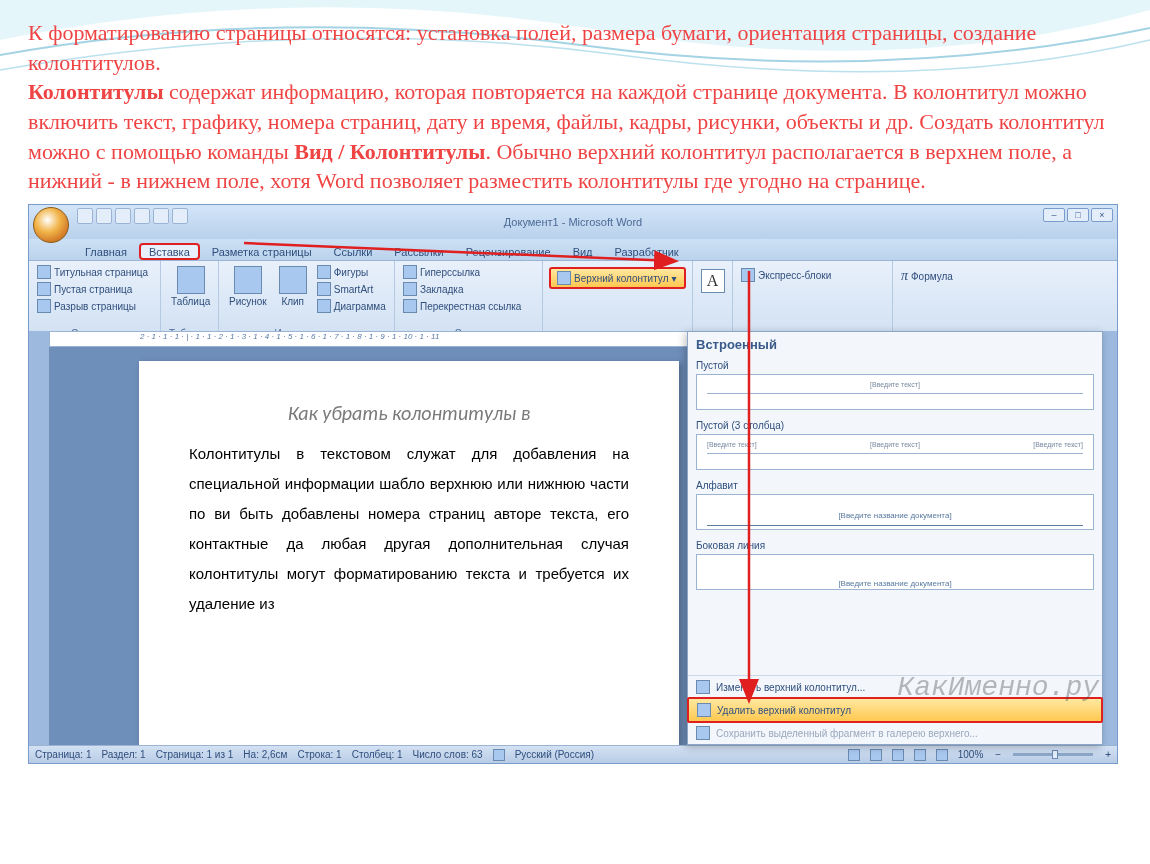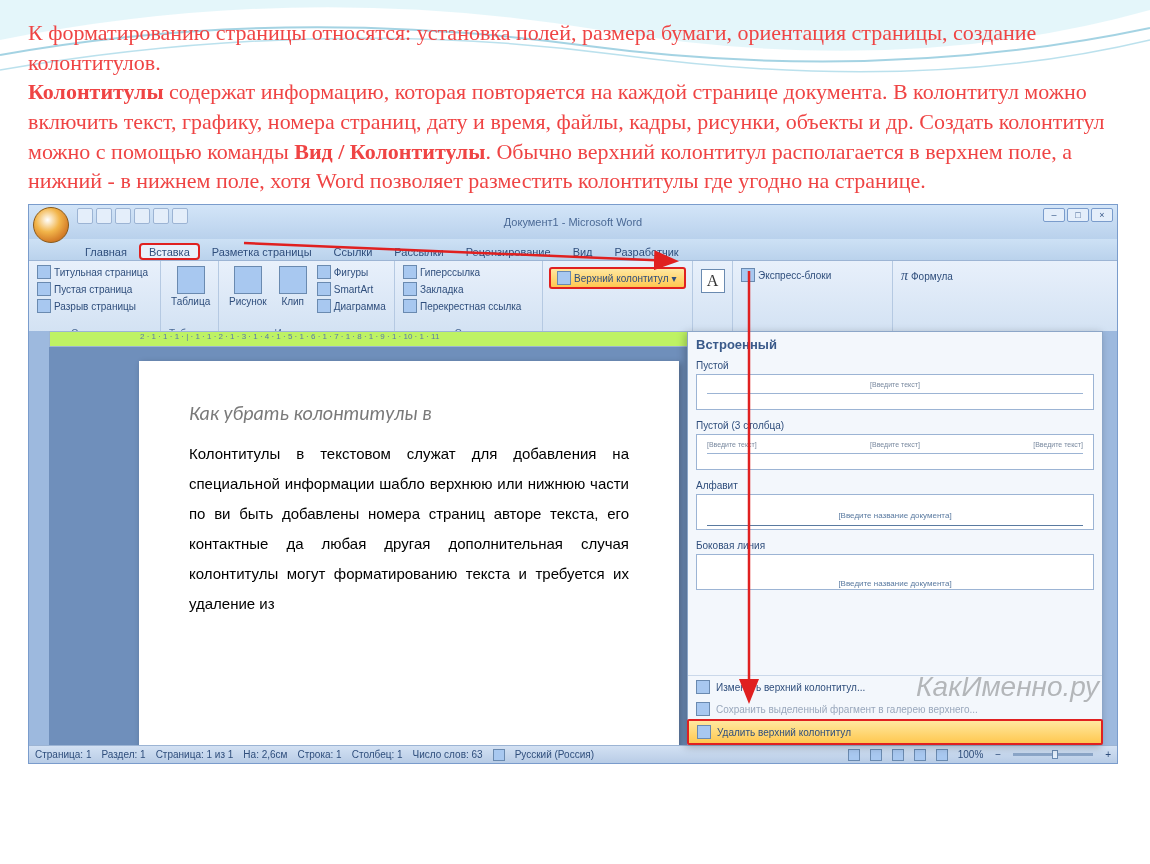--- a/index.html
+++ b/index.html
@@ -37,45 +37,45 @@
   .btn-big { display: flex; flex-direction: column; align-items: center; gap: 2px; font-size: 10px; color: #2f4e7c; padding: 2px 4px; cursor: pointer; }
   .ico { width: 14px; height: 14px; background: #a8c8f0; border: 1px solid #6a8ab0; display: inline-block; }
   .ico-lg { width: 28px; height: 28px; background: #a8c8f0; border: 1px solid #6a8ab0; }
   .highlighted-btn { border: 2px solid #e02020; background: linear-gradient(#ffe8a0,#ffc850); border-radius: 3px; padding: 2px 6px; }
   
   
   .arrow-svg { position: absolute; left: 0; top: 0; width: 1090px; height: 560px; z-index: 20; pointer-events: none; }
   
   
   .doc-wrap { position: absolute; top: 126px; left: 0; right: 0; bottom: 18px; background: #9db9de; }
-  .ruler-h { position: absolute; top: 0; left: 20px; right: 14px; height: 16px; background: #bef264; border: 1px solid #9cb4d4; font-size: 8px; color: #5a7aa8; }
+  .ruler-h { position: absolute; top: 0; left: 20px; right: 14px; height: 16px; background: #ffffff; border: 1px solid #9cb4d4; font-size: 8px; color: #5a7aa8; font-style: italic; }
   .ruler-v { position: absolute; top: 16px; left: 0; width: 20px; bottom: 0; background: #9db9de; }
   .doc-viewport { position: absolute; top: 16px; left: 20px; right: 14px; bottom: 0; background: #6f8fbb; overflow: hidden; }
   .page { position: absolute; top: 14px; left: 90px; width: 540px; height: 700px; background: #fff; box-shadow: 2px 2px 6px rgba(0,0,0,0.3); padding: 40px 50px; }
-  .page-heading { font-family: Calibri, Arial, sans-serif; font-size: 20px; font-style: italic; color: #7a7a7a; margin-bottom: 14px; }
+  .page-heading { font-family: Calibri, Arial, sans-serif; font-size: 20px; font-style: italic; color: #7a7a7a; margin-bottom: 14px; text-align: center; }
   .page-body { font-family: Verdana, Arial, sans-serif; font-size: 15px; line-height: 2.0; text-align: justify; color: #000; }
   
   
   .dropdown { position: absolute; top: 0; right: 14px; width: 416px; bottom: 0; background: #f3f7fc; border: 1px solid #8ca6c8; z-index: 10; box-shadow: -2px 2px 8px rgba(0,0,0,0.25); }
   .dd-head { padding: 5px 8px; font-weight: bold; font-size: 13px; color: #3a5a8a; background: #f3f7fc; }
   .dd-scroll { position: absolute; top: 22px; left: 0; right: 0; bottom: 62px; overflow: hidden; padding: 0 8px; }
   .dd-item-label { font-size: 10px; color: #2f4e7c; padding: 6px 0 3px; }
   .dd-preview { border: 1px solid #9cb4d4; background: #fff; height: 36px; position: relative; margin-bottom: 4px; }
   .dd-preview .ph1 { position: absolute; top: 6px; left: 50%; transform: translateX(-50%); font-size: 7px; color: #7a8aa0; }
   .dd-preview .line { position: absolute; top: 18px; left: 10px; right: 10px; height: 1px; background: #9cb4d4; }
   .dd-preview.three .ph { font-size: 7px; color: #7a8aa0; position: absolute; top: 6px; }
   .dd-preview.alpha .ph-center { position: absolute; top: 16px; left: 50%; transform: translateX(-50%); font-size: 8px; color: #5a7aa0; }
   .dd-preview.alpha .uline { position: absolute; top: 30px; left: 10px; right: 10px; height: 1px; background: #5a7aa0; }
   .dd-preview.side .ph-center { position: absolute; top: 24px; left: 50%; transform: translateX(-50%); font-size: 8px; color: #5a7aa0; }
   .dd-footer { position: absolute; left: 0; right: 0; bottom: 0; background: #f3f7fc; border-top: 1px solid #cad8ea; }
   .dd-action { display: flex; align-items: center; gap: 6px; padding: 4px 8px; font-size: 10px; color: #2f4e7c; cursor: pointer; }
   .dd-action.hovered { background: linear-gradient(#ffe8a0,#ffc850); border: 2px solid #e02020; border-radius: 2px; margin: -1px; }
   .dd-action.disabled { color: #9aa8bc; }
   
-  .watermark { position: absolute; right: 18px; bottom: 42px; font-family: Liberation Sans, sans-serif; font-size: 28px; color: rgba(60,60,60,0.35); font-style: italic; z-index: 15; }
+  .watermark { position: absolute; right: 18px; bottom: 42px; font-family: Liberation Mono, monospace; font-size: 28px; color: rgba(60,60,60,0.35); font-style: italic; z-index: 15; }
   
   
   .statusbar { position: absolute; left: 0; right: 0; bottom: 0; height: 18px; background: linear-gradient(#d3e1f3,#b8cce6); display: flex; align-items: center; font-size: 10px; color: #2f4e7c; padding: 0 6px; gap: 10px; border-top: 1px solid #9cb4d4; }
   .status-spacer { flex: 1; }
   .zoom { display: flex; align-items: center; gap: 12px; }
   .zoom-slider { width: 80px; height: 3px; background: #8ca6c8; position: relative; }
   .zoom-thumb { position: absolute; left: 48%; top: -3px; width: 6px; height: 9px; background: #e4eefa; border: 1px solid #6a8ab0; }
 </style>
 </head>
 <body>
@@ -267,27 +267,27 @@
         <div class="dd-item-label">Боковая линия</div>
         <div class="dd-preview side">
           <div class="ph-center">[Введите название документа]</div>
         </div>
       </div>
       <div class="dd-footer">
         <div class="dd-action">
           <span class="ico"></span>
           <span>Изменить верхний колонтитул...</span>
         </div>
+        <div class="dd-action hovered">
+          <span class="ico"></span>
+          <span>Удалить верхний колонтитул</span>
+        </div>
         <div class="dd-action disabled">
           <span class="ico"></span>
           <span>Сохранить выделенный фрагмент в галерею верхнего...</span>
-        </div>
-        <div class="dd-action hovered">
-          <span class="ico"></span>
-          <span>Удалить верхний колонтитул</span>
         </div>
       </div>
     </div>
 
     <div class="watermark">КакИменно.ру</div>
   </div>
 
   <svg class="arrow-svg">
     <defs>
       <marker id="ah" markerWidth="10" markerHeight="10" refX="8" refY="4" orient="auto">

